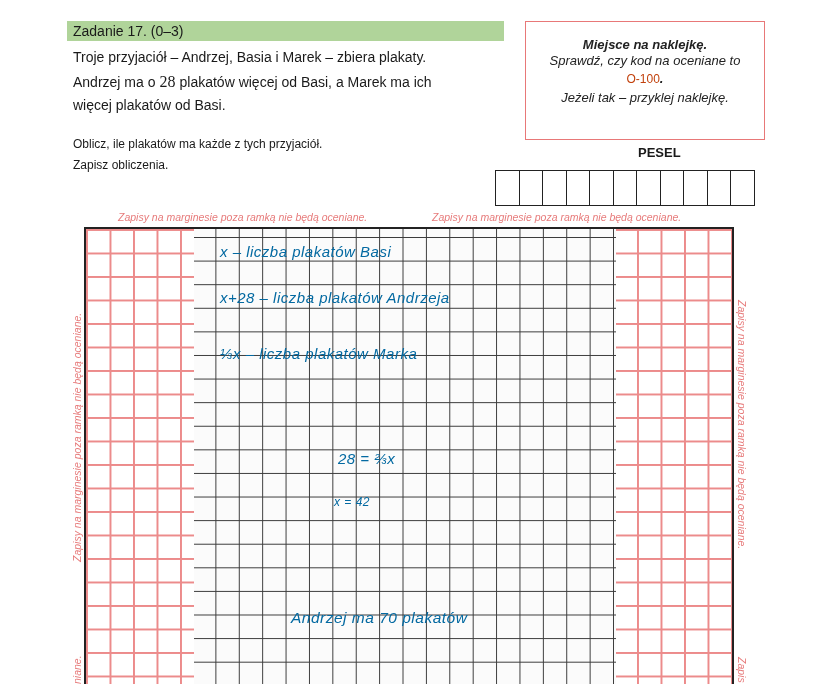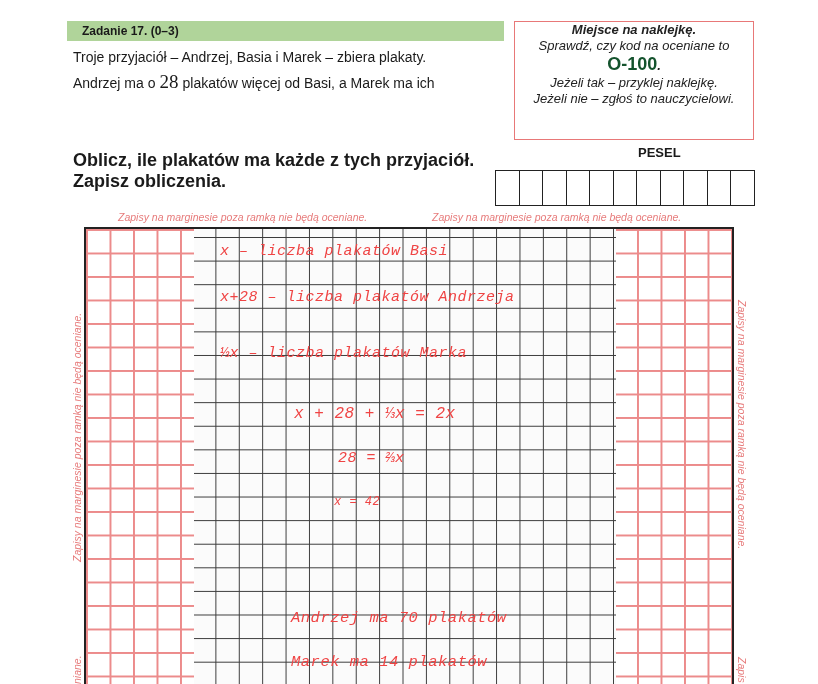--- a/index.html
+++ b/index.html
@@ -1,29 +1,29 @@
 <!DOCTYPE html>
 <html><head>
 <meta charset="utf-8">
 <style>
   html, body { margin:0; padding:0; }
   body { width:818px; height:684px; background:#ffffff; position:relative; overflow:hidden;
          font-family:"Liberation Sans", sans-serif; color:#1a1a1a; }
 
   .task-header { position:absolute; left:67px; top:21px; width:437px; height:20px;
-                 background:#b0d49a; font-weight:bold; font-size:12px; line-height:20px; padding-left:15px; box-sizing:border-box; }
+                 background:#b0d49a; font-weight:normal; font-size:14px; line-height:20px; padding-left:6px; box-sizing:border-box; }
   .task-body { position:absolute; left:73px; top:46px; width:430px; font-size:14px; line-height:23.5px; }
-  .task-body .num { font-family:"Liberation Serif", serif; font-size:19px; padding:0 4px;text-align:right; }
+  .task-body .num { font-family:"Liberation Serif", serif; font-size:16px; padding:0 4px;text-align:right; }
 
-  .instruction { position:absolute; left:73px; top:150px; font-weight:bold; font-size:18px; line-height:21px; }
+  .instruction { position:absolute; left:73px; top:134px; font-weight:normal; font-size:12px; line-height:21px; }
 
-  .sticker-box { position:absolute; left:514px; top:21px; width:240px; height:119px;
-                 border:1.5px solid #e87878; box-sizing:border-box; text-align:center; font-style:italic; font-size:13px; line-height:15.5px; color:#222; }
+  .sticker-box { position:absolute; left:525px; top:21px; width:240px; height:119px;
+                 border:1.5px solid #e87878; box-sizing:border-box; text-align:center; font-style:italic; font-size:13px; line-height:15.5px; padding-top:15px; color:#222; }
   .sticker-box .title { font-weight:bold; }
-  .sticker-box .code { font-style:normal; font-weight:bold; color:#14532d; font-size:18px; line-height:22px; }
+  .sticker-box .code { font-style:normal; font-weight:normal; color:#c2410c; font-size:12px; line-height:22px; }
   .sticker-box .code-dot { color:#222; font-weight:bold; }
 
   .pesel-label { position:absolute; left:602px; top:145px; font-weight:bold; font-size:13px;padding-left:36px; }
   .pesel-boxes { position:absolute; left:495px; top:170px; display:flex; border:1.5px solid #222; border-right:none; }
   .pesel-cell { width:23.5px; height:34px; border-right:1.5px solid #222; box-sizing:border-box; }
 
   .margin-note { position:absolute; font-style:italic; font-size:10.5px; color:#e77b7b; white-space:nowrap; }
   .margin-note.vert-left { transform:rotate(-90deg); transform-origin:left top; }
   .margin-note.vert-right { transform:rotate(90deg); transform-origin:left top; }
 
@@ -36,54 +36,54 @@
               background-size:23.5px 23.5px; background-position:0 0; }
   .red-grid.left { left:0; width:108px; }
   .red-grid.right { right:0; width:118px; background-position:-0.5px 0; }
 
   .scan { position:absolute; left:108px; top:0; width:422px; bottom:0; background:#fbfbfb;
           background-image:
             linear-gradient(to right, #3a3a3a 1px, transparent 1px),
             linear-gradient(to bottom, #3a3a3a 1.2px, transparent 1.2px);
           background-size:23.4px 23.6px; background-position:-2px 8px; }
 
-  .hw { position:absolute; color:#ef4444; font-family:Liberation Mono, monospace; font-style:italic; white-space:nowrap; letter-spacing:0.5px; }
+  .hw { position:absolute; color:#0369a1; font-family:Liberation Sans, sans-serif; font-style:italic; white-space:nowrap; letter-spacing:0.5px; }
   .hw.l1 { left:134px; top:14px; font-size:15px; }
   .hw.l2 { left:134px; top:60px; font-size:15px; }
   .hw.l3 { left:134px; top:116px; font-size:15px; }
   .hw.eq1 { left:208px; top:176px; font-size:16px; }
   .hw.eq2 { left:252px; top:221px; font-size:15px; }
   .hw.eq3 { left:248px; top:266px; font-size:12px; }
   .hw.a1 { left:134px; top:334px; font-size:15.5px; }
   .hw.a2 { left:205px; top:380px; font-size:15.5px; }
   .hw.a3 { left:205px; top:424px; font-size:15.5px; }
 </style>
 </head>
 <body>
 
 <div class="task-header">Zadanie 17. (0–3)</div>
 
 <div class="task-body">
   <div>Troje przyjaciół – Andrzej, Basia i Marek – zbiera plakaty.</div>
   <div>
     <span>Andrzej ma o</span><span class="num">28</span><span>plakatów więcej od Basi, a Marek ma ich</span>
   </div>
+  <div>więcej plakatów od Basi.</div>
 </div>
 
 <div class="instruction">
   <div>Oblicz, ile plakatów ma każde z tych przyjaciół.</div>
   <div>Zapisz obliczenia.</div>
 </div>
 
 <div class="sticker-box">
   <div class="title">Miejsce na naklejkę.</div>
   <div>Sprawdź, czy kod na oceniane to</div>
   <div><span class="code">O-100</span><span class="code-dot">.</span></div>
   <div>Jeżeli tak – przyklej naklejkę.</div>
-  <div>Jeżeli nie – zgłoś to nauczycielowi.</div>
 </div>
 
 <div class="pesel-label">PESEL</div>
 <div class="pesel-boxes">
   <div class="pesel-cell"></div>
   <div class="pesel-cell"></div>
   <div class="pesel-cell"></div>
   <div class="pesel-cell"></div>
   <div class="pesel-cell"></div>
   <div class="pesel-cell"></div>
@@ -102,18 +102,16 @@
 <div class="margin-note vert-right" style="left:748px; top:657px;">Zapis</div>
 
 <div class="grid-frame">
   <div class="red-grid left"></div>
   <div class="red-grid right"></div>
   <div class="scan"></div>
 
   <div class="hw l1">x – liczba plakatów Basi</div>
   <div class="hw l2">x+28 – liczba plakatów Andrzeja</div>
   <div class="hw l3">⅓x – liczba plakatów Marka</div>
-  <div class="hw eq1">x + 28 + ⅓x = 2x</div>
   <div class="hw eq2">28 = ⅔x</div>
   <div class="hw eq3">x = 42</div>
   <div class="hw a2">Andrzej ma 70 plakatów</div>
-  <div class="hw a3">Marek ma 14 plakatów</div>
 </div>
 
 </body></html>

